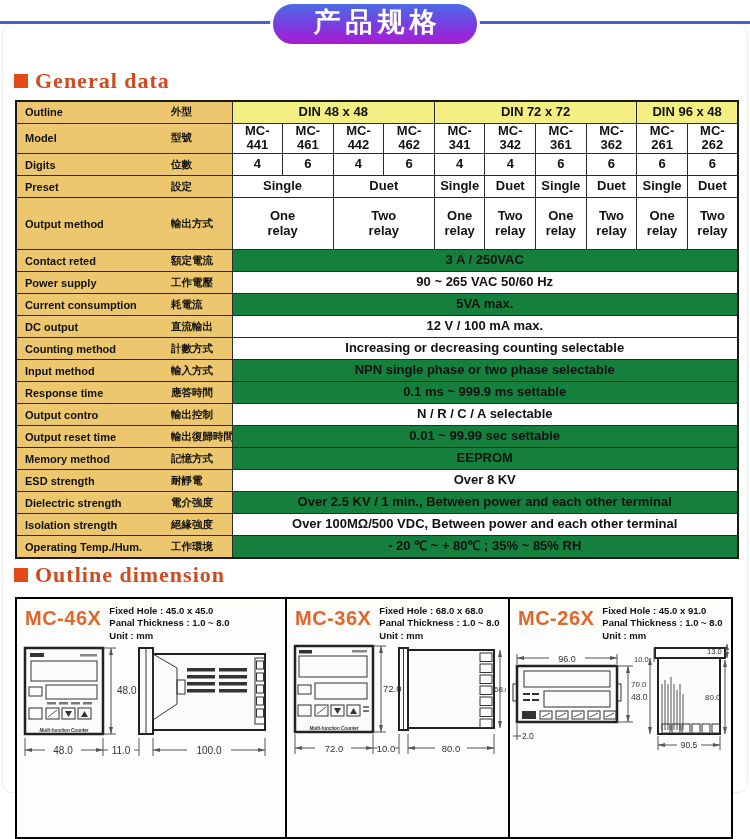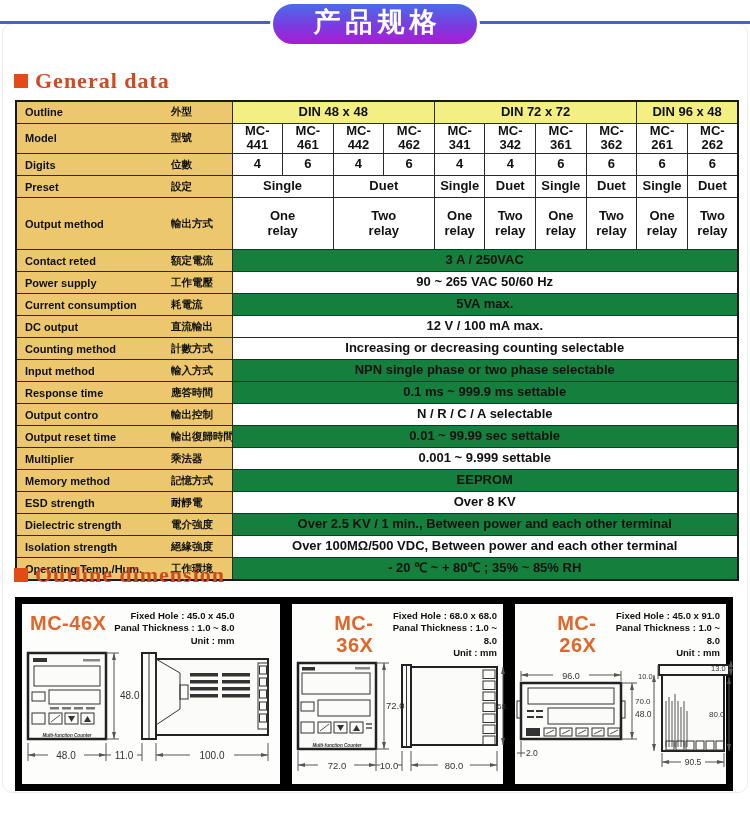--- a/index.html
+++ b/index.html
@@ -38,21 +38,21 @@
   table.spec tr.tall{height:52px;}
   td.lbl{background:#ecc76d;font-size:11px;font-weight:bold;white-space:nowrap;}
   td.lbl .en{display:inline-block;width:146px;padding-left:6px;vertical-align:middle;}
   td.lbl .zh{display:inline-block;width:62px;font-size:10.5px;vertical-align:middle;}
   td.val{font-size:13px;font-weight:bold;text-align:center;white-space:pre-line;line-height:1.15;}
   .bg-white{background:#ffffff;}
   .bg-gray{background:#15803d;}
   .bg-yellow{background:#f3ef82;}
 
   .panels{position:absolute;top:597px;left:15px;width:722px;display:flex;}
-  .panel{border:7px solid #000000;background:#fdfdfc;box-sizing:border-box;height:194px;text-align:right;}
+  .panel{border:2px solid #000000;background:#fdfdfc;box-sizing:border-box;height:242px;}
   .panel-1{width:272px;}
   .panel-2{width:225px;margin-left:-2px;}
   .panel-3{width:225px;margin-left:-2px;}
   .panel-head{display:flex;gap:8px;padding:6px 6px 0 8px;align-items:flex-start;}
   .panel-model{font-size:20px;font-weight:bold;color:#e0662a;letter-spacing:0.5px;line-height:1.1;padding-top:2px;}
   .panel-info{font-size:9.5px;font-weight:bold;line-height:1.3;color:#111;}
   .panel svg{display:block;margin:0 auto;}
   svg .dev{fill:#fbfbf9;stroke:#222;}
   svg .thin{stroke:#333;fill:none;stroke-width:1;}
   svg .dim{stroke:#555;stroke-width:1;fill:none;}
@@ -180,24 +180,20 @@
         <td class="lbl"><span class="en">Response time</span><span class="zh">應答時間</span></td>
         <td class="val bg-gray" colspan="10">0.1 ms ~ 999.9 ms settable</td>
       </tr>
       <tr>
         <td class="lbl"><span class="en">Output contro</span><span class="zh">輸出控制</span></td>
         <td class="val bg-white" colspan="10">N / R / C / A selectable</td>
       </tr>
       <tr>
         <td class="lbl"><span class="en">Output reset time</span><span class="zh">輸出復歸時間</span></td>
         <td class="val bg-gray" colspan="10">0.01 ~ 99.99 sec settable</td>
-      </tr>
-      <tr>
-        <td class="lbl"><span class="en">Multiplier</span><span class="zh">乘法器</span></td>
-        <td class="val bg-white" colspan="10">0.001 ~ 9.999 settable</td>
       </tr>
       <tr>
         <td class="lbl"><span class="en">Memory method</span><span class="zh">記憶方式</span></td>
         <td class="val bg-gray" colspan="10">EEPROM</td>
       </tr>
       <tr>
         <td class="lbl"><span class="en">ESD strength</span><span class="zh">耐靜電</span></td>
         <td class="val bg-white" colspan="10">Over 8 KV</td>
       </tr>
       <tr>

